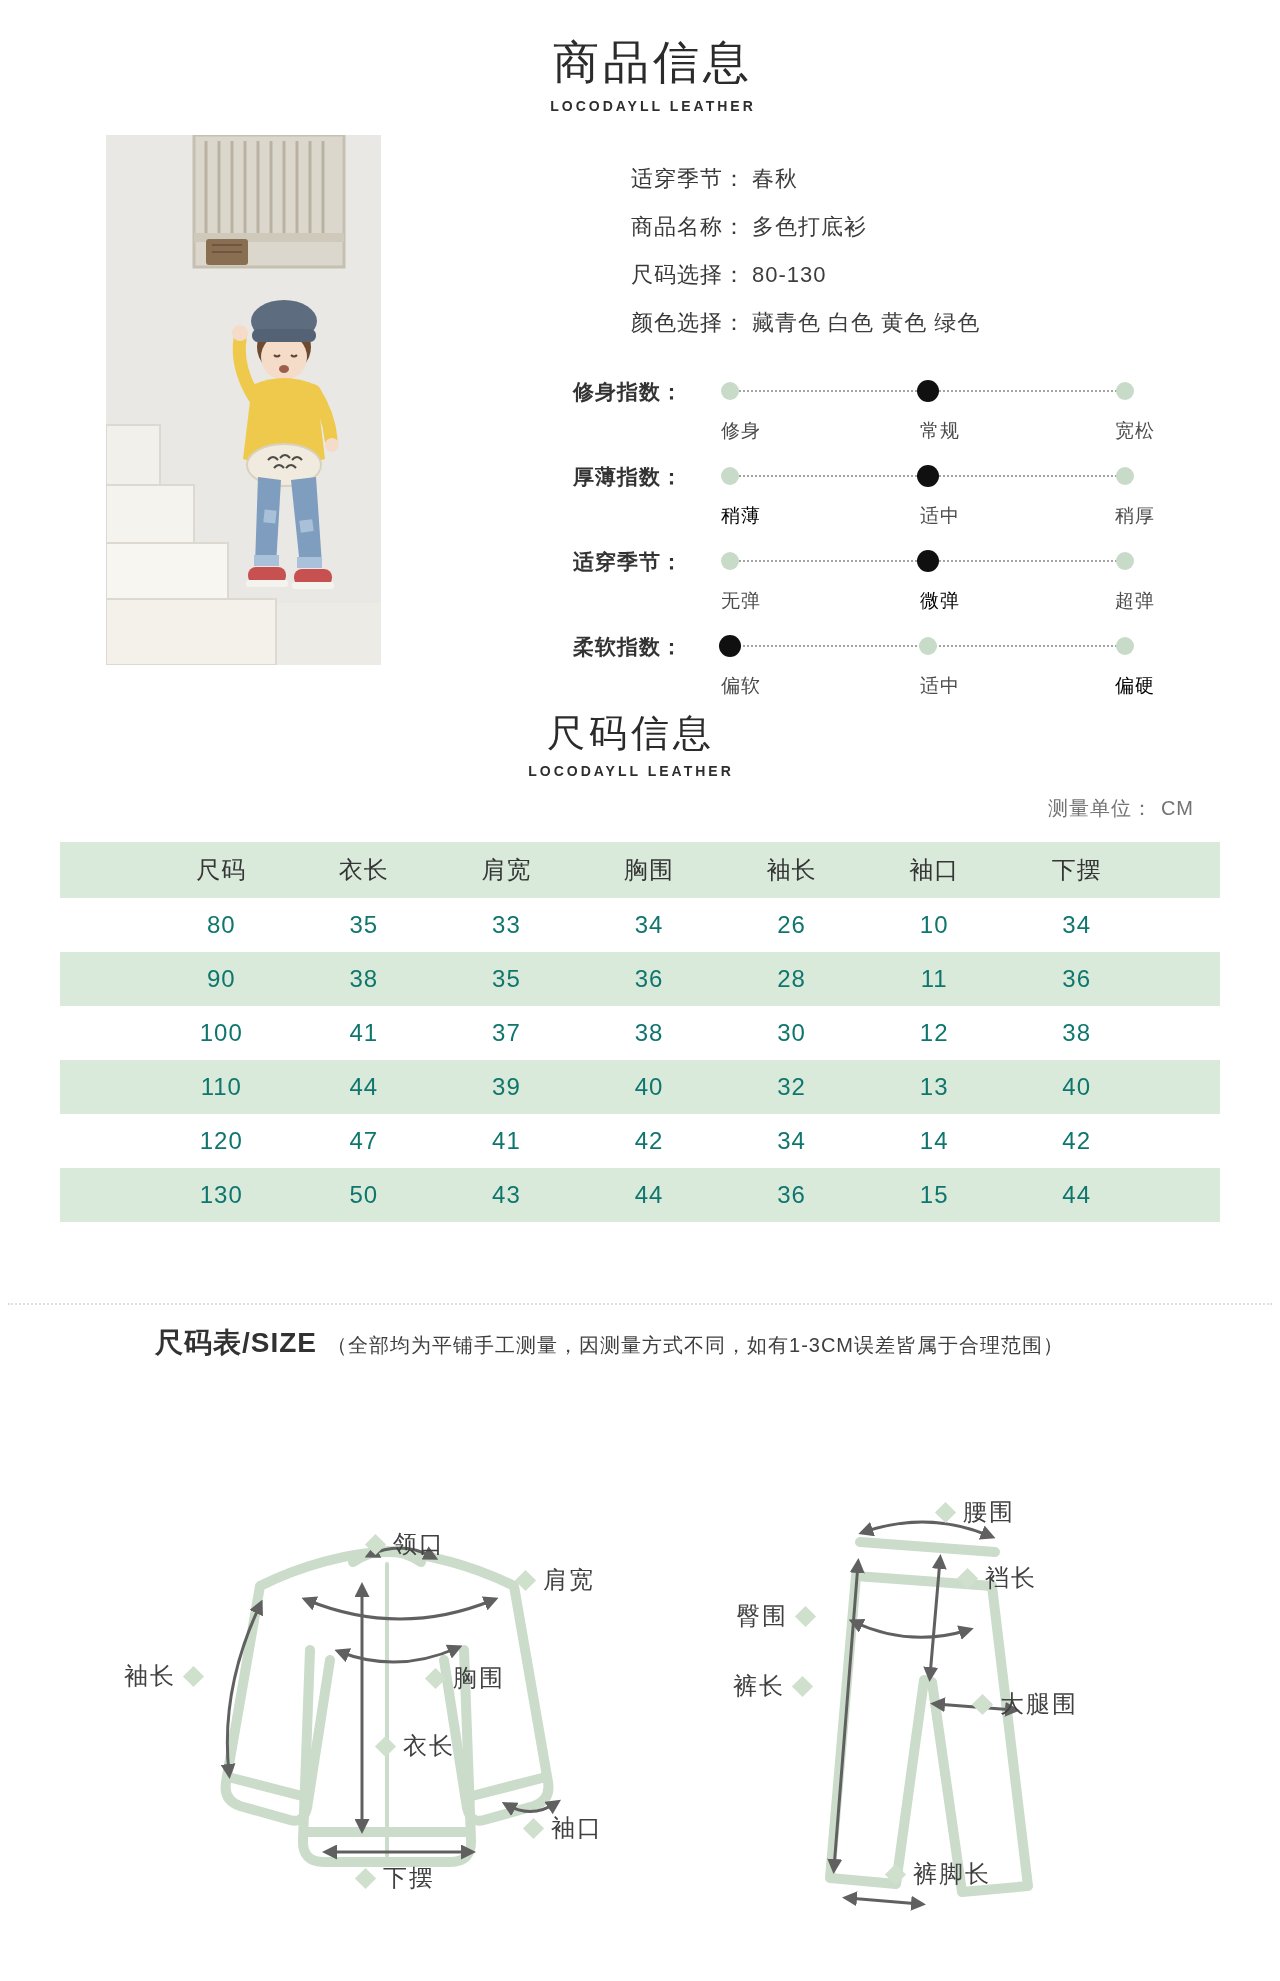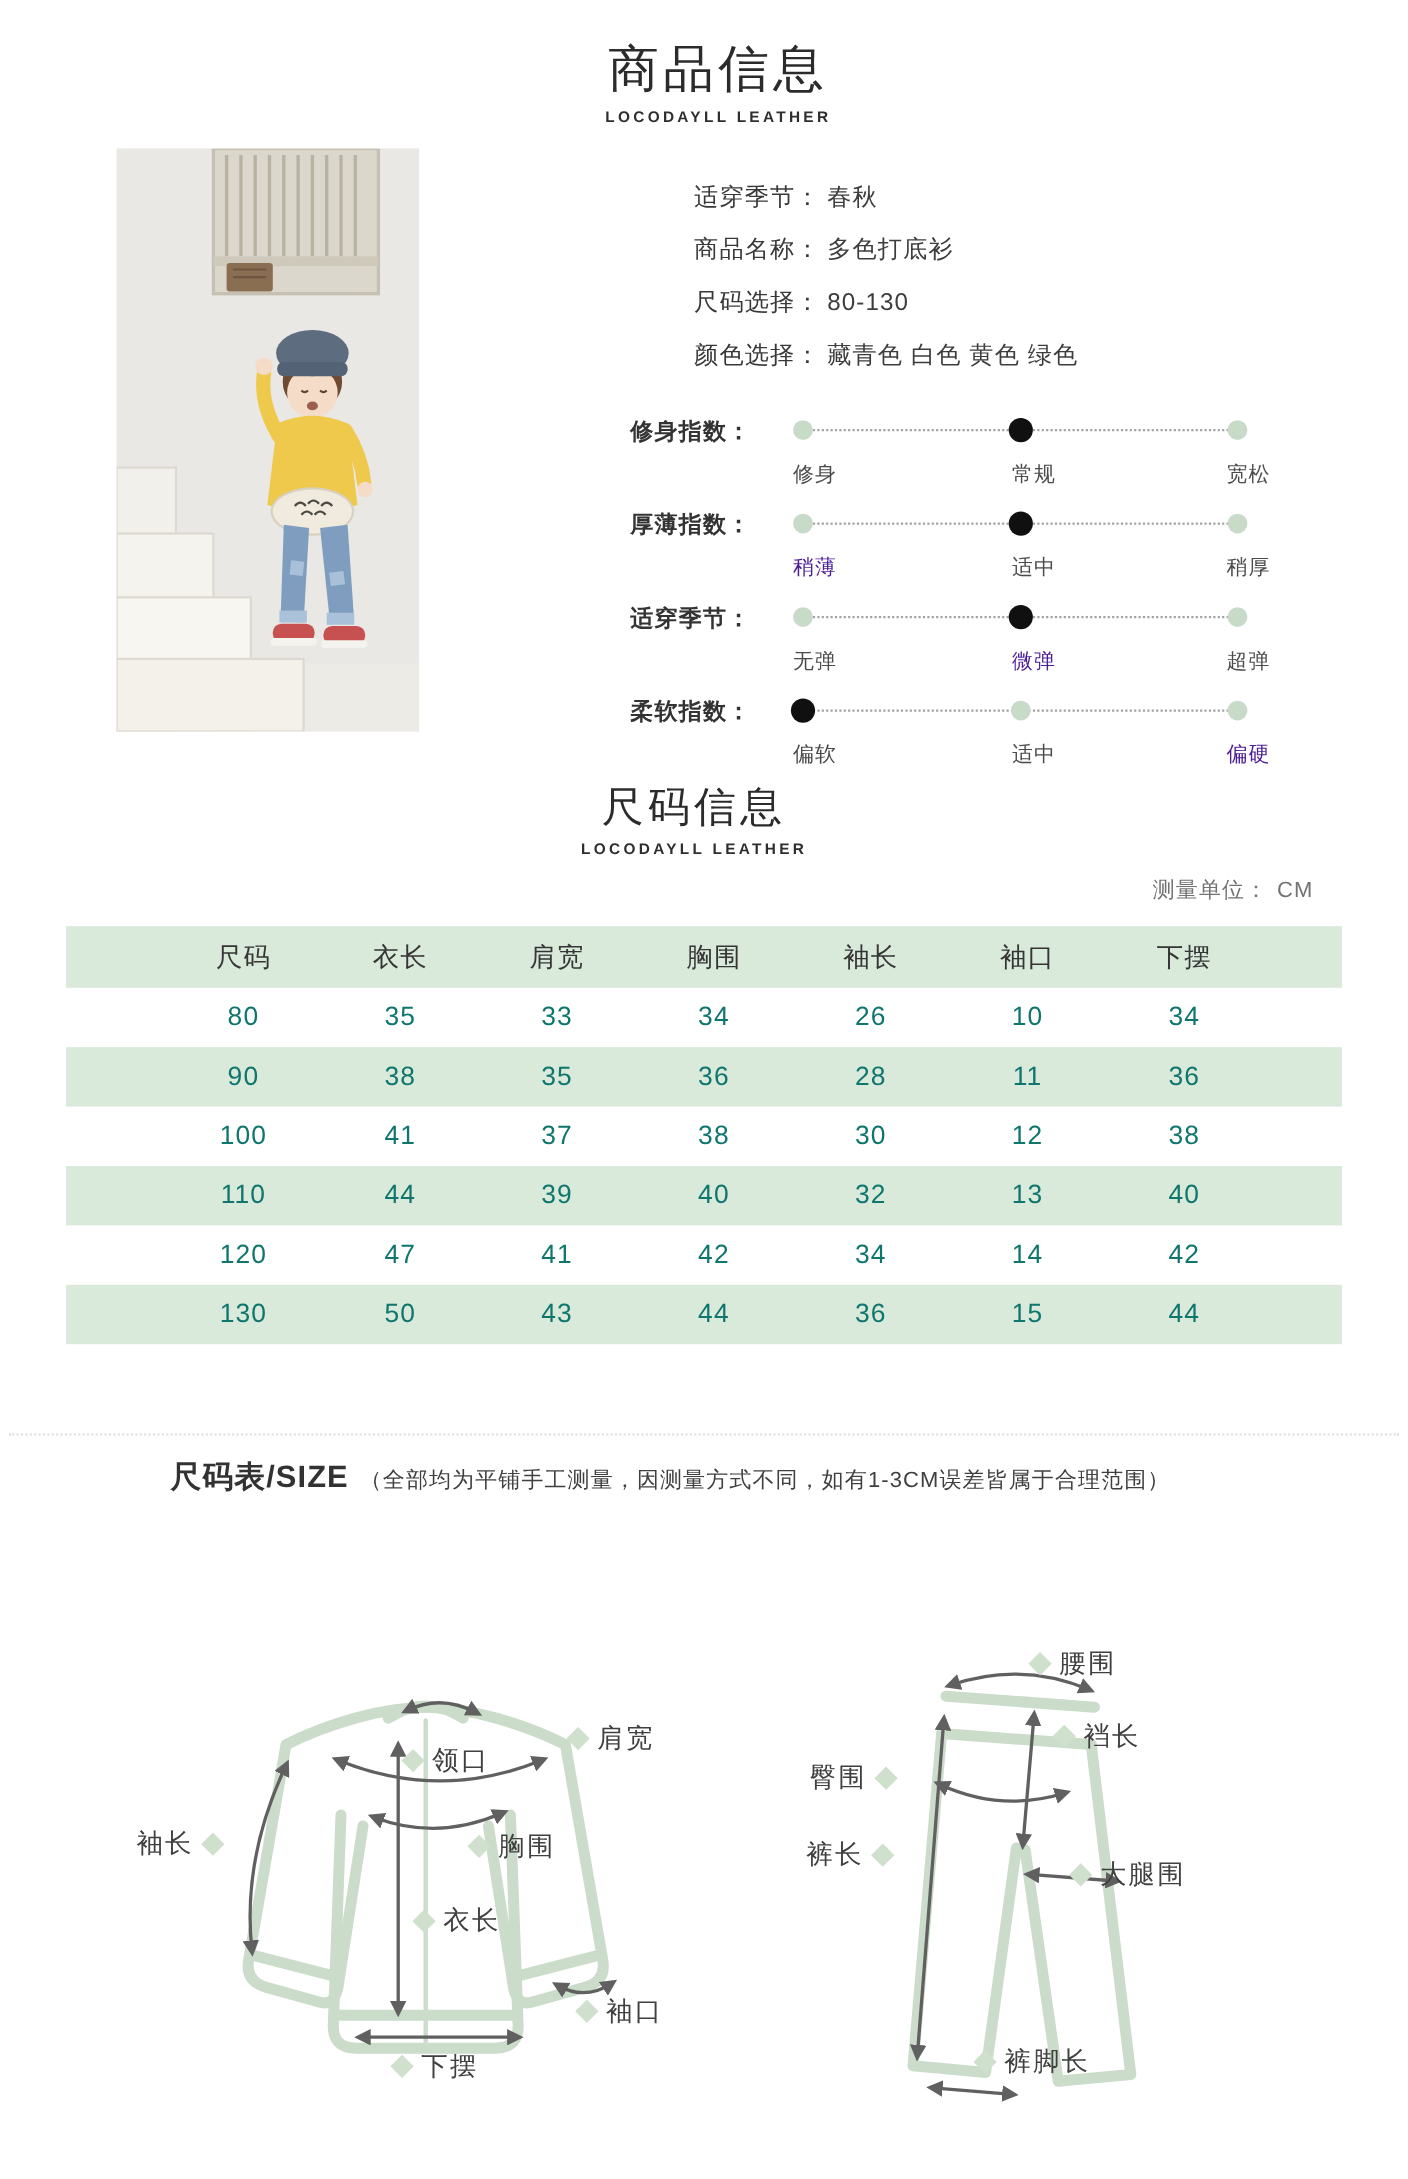--- a/index.html
+++ b/index.html
@@ -25,21 +25,21 @@
 
   
   .slider-row { position:absolute; left:565px; width:620px; height:78px; }
   .s-label { position:absolute; left:8px; top:2px; font-size:21px; font-weight:600; color:#333; letter-spacing:1px; }
   .s-track { position:absolute; left:165px; top:14px; width:395px; height:0; border-top:2px dotted #a3a3a3; }
   .dot { position:absolute; top:-1px; width:18px; height:18px; border-radius:50%; background:#c8dbc9; transform:translate(-50%,-50%); }
   .dot.l { left:0; } .dot.m { left:50%; } .dot.r { left:100%; }
   .dot.active { background:#101010; width:22px; height:22px; }
   .opt { position:absolute; top:42px; transform:translateX(-50%); font-size:19px; color:#4b4b4b; letter-spacing:1px; }
   .opt.o1 { left:176px; } .opt.o2 { left:375px; } .opt.o3 { left:570px; }
-  .opt.hl { color:#4c1d95; }
+  .opt.hl { color:#000000; }
 
   
   .unit { position:absolute; right:86px; top:795px; font-size:20px; color:#737373; letter-spacing:1px; }
   .unit .u-value { margin-left:8px; }
 
   
   .size-table { position:absolute; left:60px; top:842px; width:1160px; }
   .trow { display:grid; grid-template-columns:90px repeat(7,1fr) 72px; height:54px; align-items:center; }
   .trow.head { height:56px; }
   .trow.green { background:#d9e9da; }
@@ -313,21 +313,21 @@
         <path d="M180,55 Q211,40 243,57" marker-start="url(#ah1)" marker-end="url(#ah1)"></path>
         <path d="M117,100 Q210,138 303,100" marker-start="url(#ah1)" marker-end="url(#ah1)"></path>
         <path d="M150,152 Q208,174 267,148" marker-start="url(#ah1)" marker-end="url(#ah1)"></path>
         <path d="M172,88 L172,328" marker-start="url(#ah1)" marker-end="url(#ah1)"></path>
         <path d="M70,105 Q30,190 39,273" marker-start="url(#ah1)" marker-end="url(#ah1)"></path>
         <path d="M317,305 Q342,319 366,303" marker-start="url(#ah1)" marker-end="url(#ah1)"></path>
         <path d="M138,352 L280,352" marker-start="url(#ah1)" marker-end="url(#ah1)"></path>
       </g>
     </svg>
   </div>
-  <div class="dlabel" style="left:358px;top:1584px">
+  <div class="dlabel" style="left:358px;top:1528px">
     <i class="dm"></i>
     <span class="dtx">领口</span>
   </div>
   <div class="dlabel" style="left:508px;top:1564px">
     <i class="dm"></i>
     <span class="dtx">肩宽</span>
   </div>
   <div class="dlabel" style="left:124px;top:1660px">
     <span class="dtx">袖长</span>
     <i class="dm"></i>

